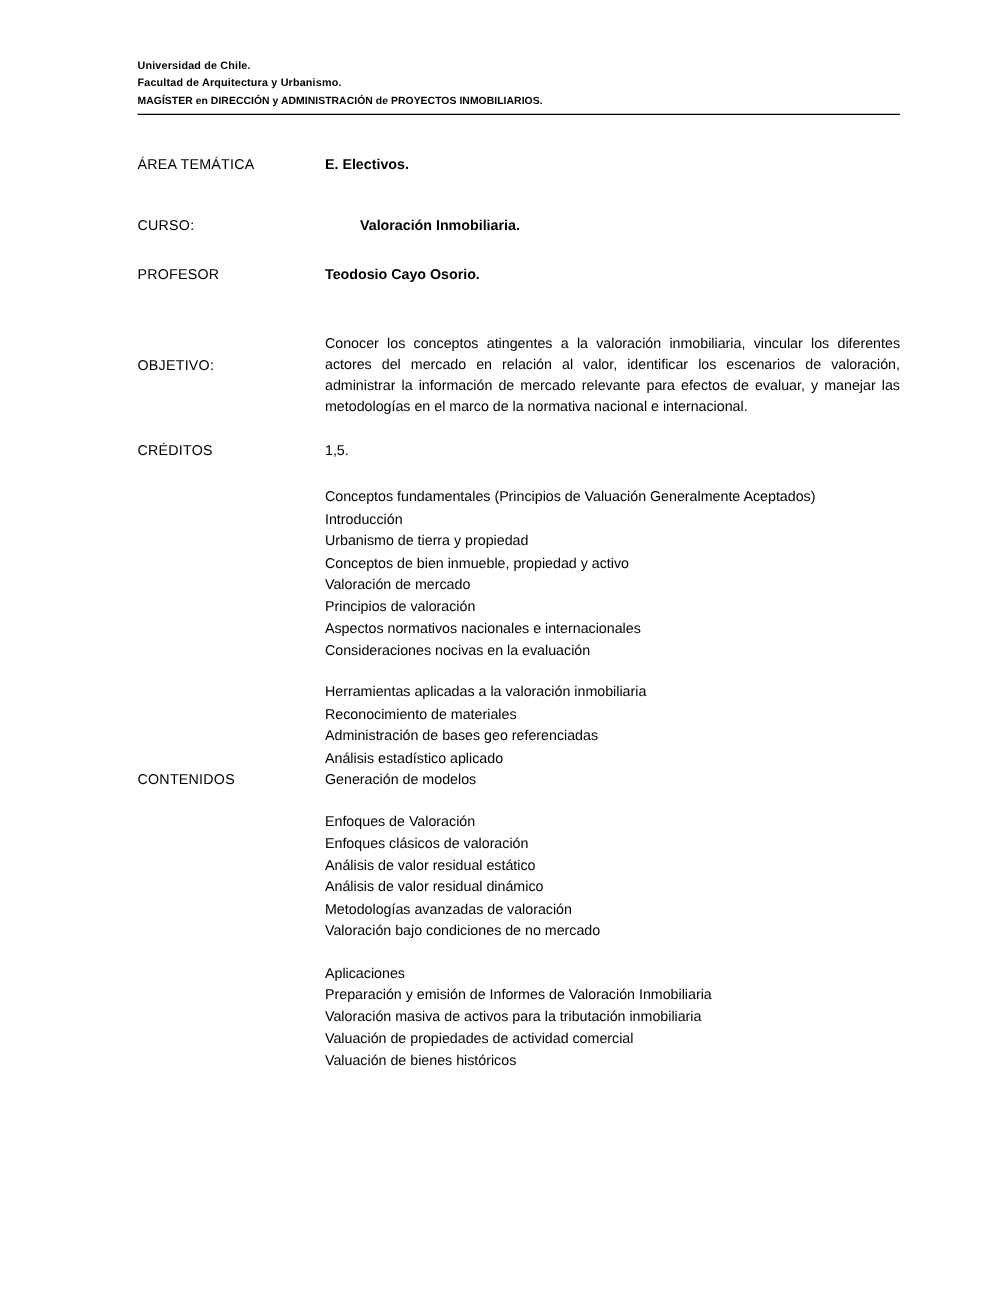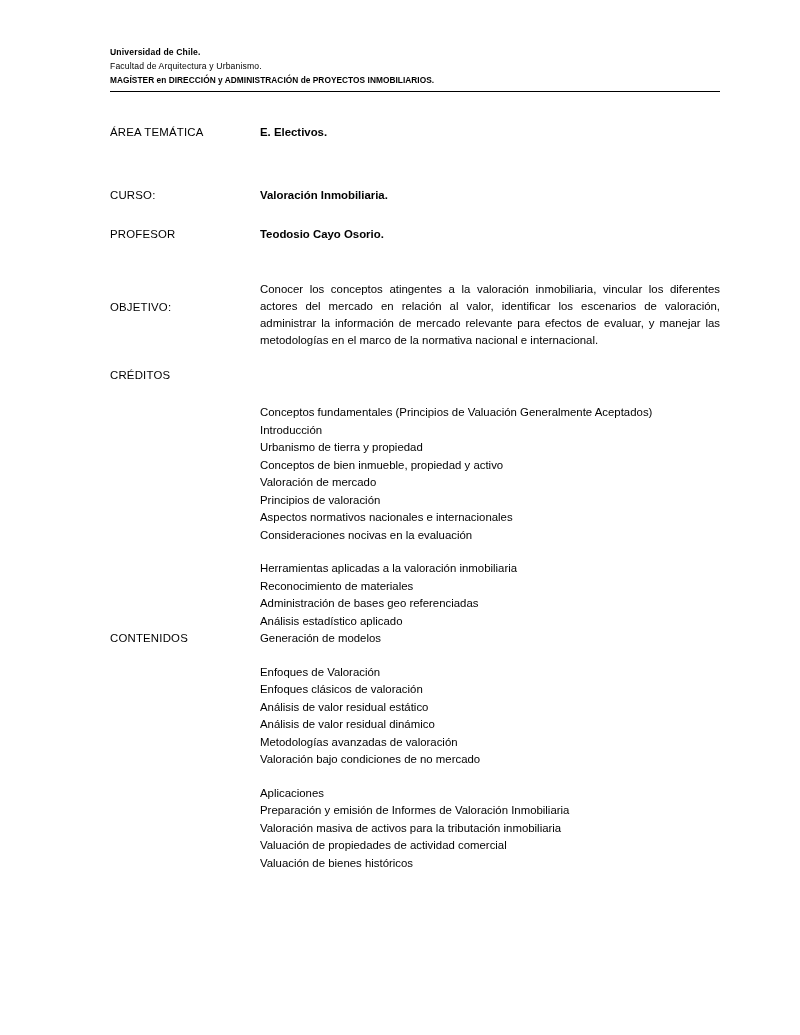--- a/index.html
+++ b/index.html
@@ -31,20 +31,21 @@
   .letterhead .l1 {
     font-size: 8.6px;
     letter-spacing: .15px;
     line-height: 13.5px;
     font-weight: bold;
   }
   .letterhead .l2 {
     font-size: 8.6px;
     letter-spacing: .15px;
     line-height: 13.5px;
+    font-weight: bold;
   }
   .letterhead .l3 {
     font-size: 8.3px;
     font-weight: bold;
     letter-spacing: .05px;
     line-height: 14px;
   }
   
   .row {
     display: flex;
@@ -61,21 +62,21 @@
     flex: 1 1 auto;
     font-size: 11.4px;
     line-height: 17px;
   }
   .bold { font-weight: bold; }
   .just {
     text-align: justify;
     text-justify: inter-word;
   }
   .r-area     { margin-top: 32px; }
-  .r-curso    { margin-top: 46px; }
+  .r-curso    { margin-top: 32px; gap: 28px; }
   .r-prof     { margin-top: 22px; }
   .r-obj      { margin-top: 22px; }
   .r-cred     { margin-top: 18px; }
   .r-cont     { margin-top: 20px; }
   .par2 { margin-top: 16px; }
   .list-line {
     font-size: 11.4px;
     line-height: 17.5px;
   }
   .gap { height: 16px; }
@@ -111,20 +112,21 @@
 
   <div class="row r-obj">
     <div class="label">OBJETIVO:</div>
     <div class="value">
       <div class="just par2">Conocer los conceptos atingentes a la valoración inmobiliaria, vincular los diferentes actores del mercado en relación al valor, identificar los escenarios de valoración, administrar la información de mercado relevante para efectos de evaluar, y manejar las metodologías en el marco de la normativa nacional e internacional.</div>
     </div>
   </div>
 
   <div class="row r-cred">
     <div class="label">CRÉDITOS</div>
+    <div class="value">1,5.</div>
   </div>
 
   <div class="row r-cont">
     <div class="label">CONTENIDOS</div>
     <div class="value content-block">
 
       <div class="list-line just first">Conceptos fundamentales (Principios de Valuación Generalmente Aceptados)</div>
       <div class="list-line">Introducción</div>
       <div class="list-line">Urbanismo de tierra y propiedad</div>
       <div class="list-line">Conceptos de bien inmueble, propiedad y activo</div>

